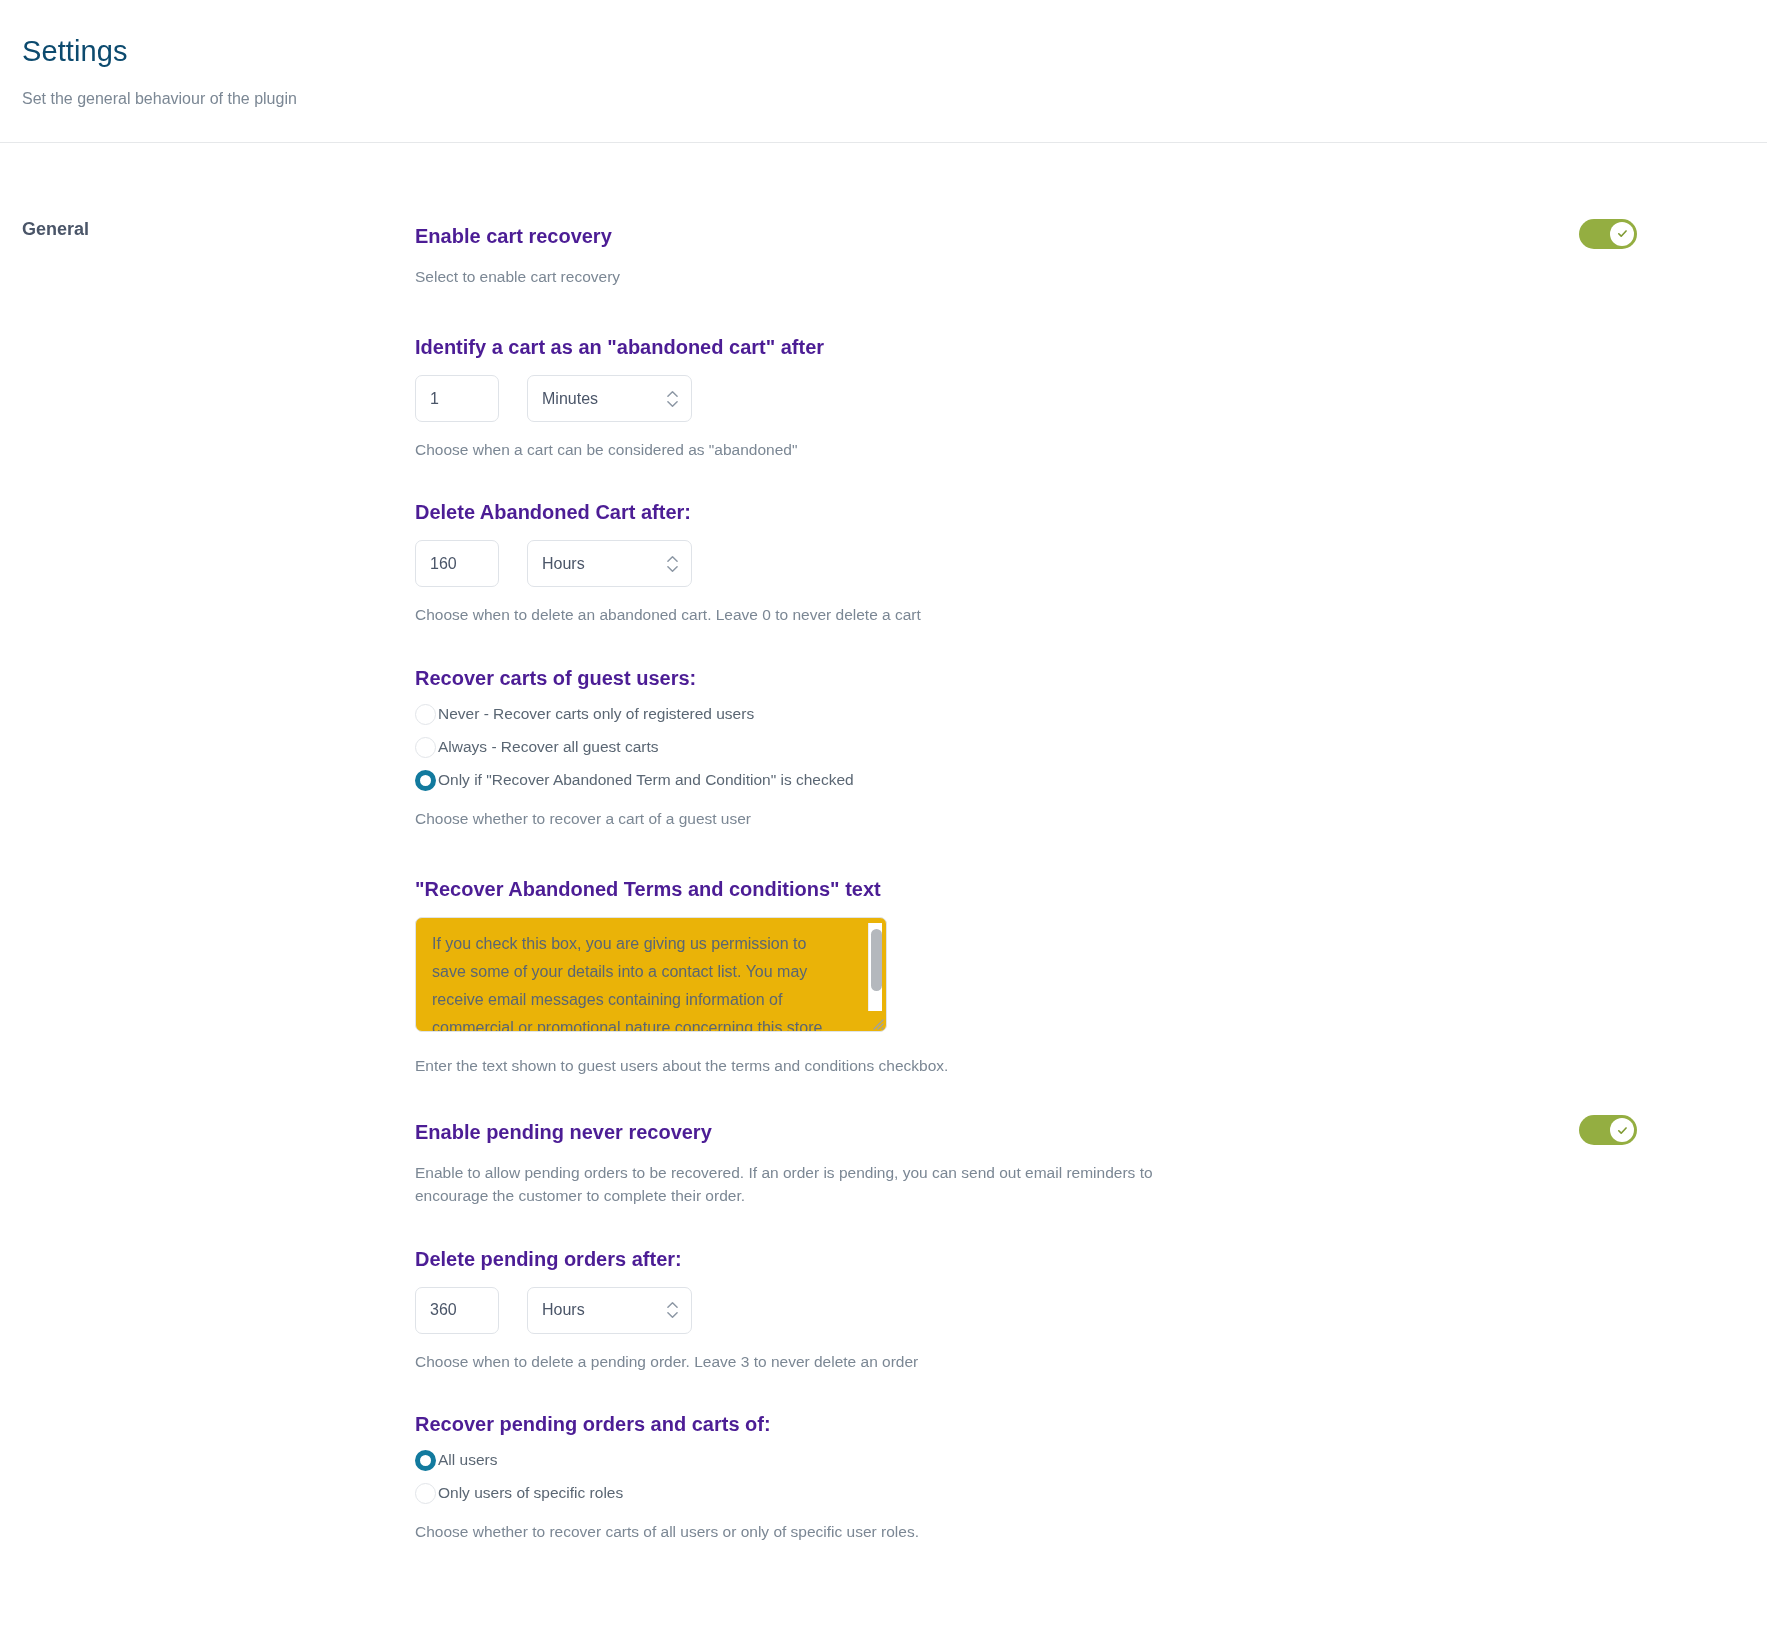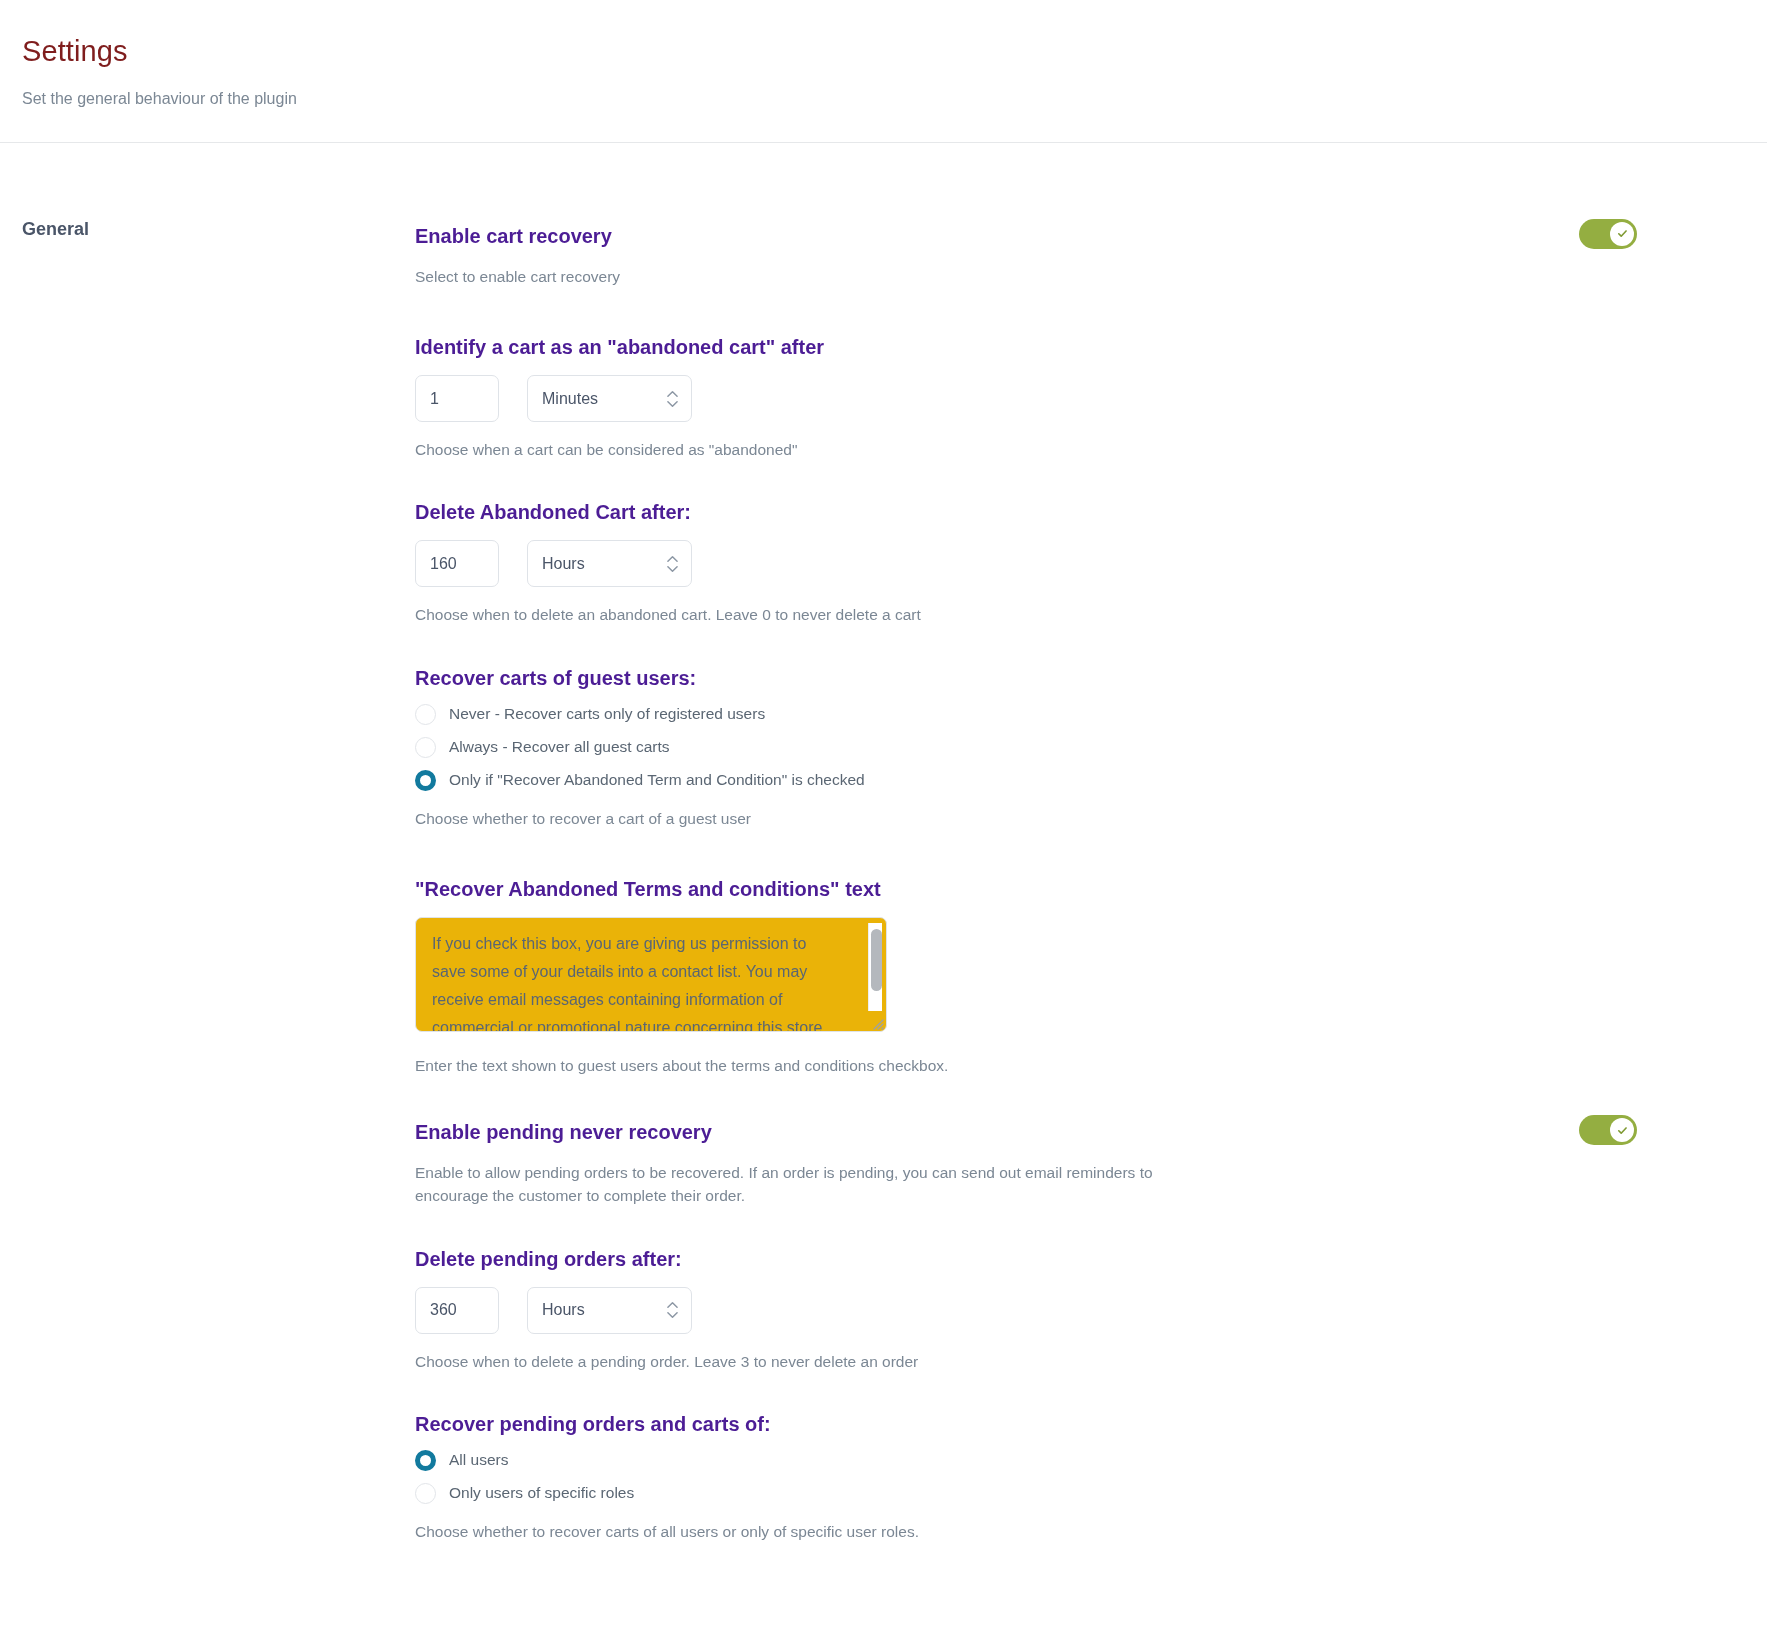--- a/index.html
+++ b/index.html
@@ -12,21 +12,21 @@
   }
 
   
   .page-header {
     padding: 36px 0 34px 22px;
     border-bottom: 1px solid #e6e8ea;
   }
   .page-title {
     font-size: 29px;
     font-weight: 400;
-    color: #7f1d1d;
+    color: #0c4a6e;
     letter-spacing: .1px;
     line-height: 1.1;
   }
   .page-subtitle {
     margin-top: 22px;
     font-size: 16px;
     color: #7b8794;
     font-weight: 400;
   }
 
@@ -145,21 +145,21 @@
     flex-direction: column;
     align-items: center;
     gap: 3px;
   }
 
   
   .radio-group { margin-top: 7px; }
   .radio-item {
     display: flex;
     align-items: center;
-    gap: 13px;
+    gap: 2px;
     height: 33px;
     cursor: pointer;
   }
   .radio-dot {
     width: 21px;
     height: 21px;
     border-radius: 50%;
     border: 1.5px solid #e2e5e9;
     background: #fff;
     flex: 0 0 21px;

